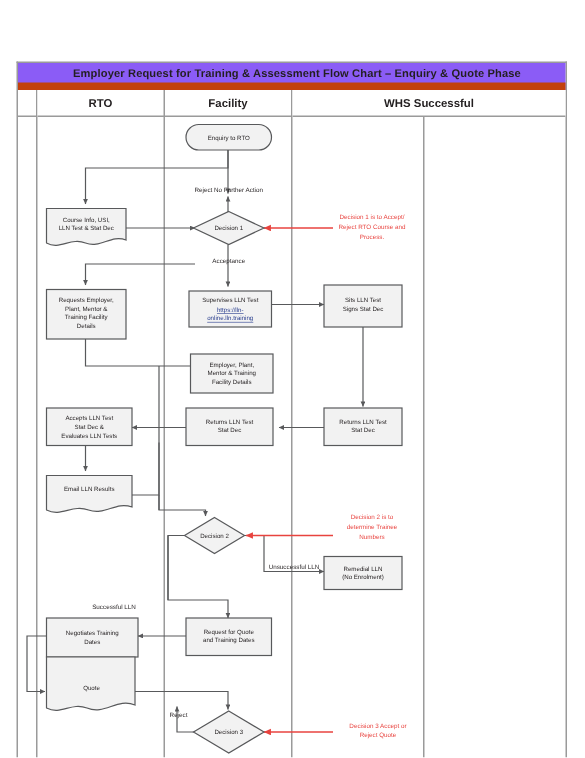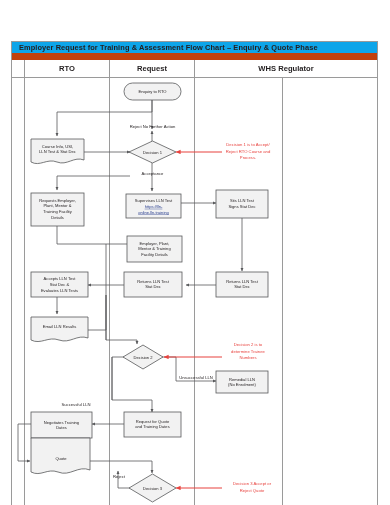--- a/index.html
+++ b/index.html
@@ -32,26 +32,27 @@
     box-sizing: border-box;
   }
 
   
   #title-bar {
     position: absolute;
     left: 0;
     top: 0;
     width: 100%;
     height: 18px;
-    border-bottom: 7px solid #c2410c;
+    border-bottom: 5px solid #c2410c;
     box-sizing: border-box;
     display: flex;
     align-items: center;
     padding-left: 7px;
-    background: #0ea5e9;
+    background: #8b5cf6;
+    justify-content: center;
   }
   #title-bar .title-text {
     font-size: 7.4px;
     font-weight: bold;
     color: #231f20;
     letter-spacing: 0.1px;
     white-space: nowrap;
   }
 
   
@@ -159,22 +160,22 @@
 
   <div id="chart-frame">
 
     <div id="title-bar">
       <span class="title-text">Employer Request for Training &amp; Assessment Flow Chart – Enquiry &amp; Quote Phase</span>
     </div>
 
     <div id="lane-header">
       <div class="lane-gutter"></div>
       <div class="lane-head" style="width:85px">RTO</div>
-      <div class="lane-head" style="width:85px">Request</div>
-      <div class="lane-head last" style="flex:1">WHS Regulator</div>
+      <div class="lane-head" style="width:85px">Facility</div>
+      <div class="lane-head last" style="flex:1">WHS Successful</div>
     </div>
 
     <div id="lane-body">
       <div class="lane-col" style="width:13px"></div>
       <div class="lane-col" style="width:85px"></div>
       <div class="lane-col" style="width:85px"></div>
       <div class="lane-col" style="width:88px"></div>
       <div class="lane-col last" style="flex:1"></div>
     </div>
   </div>

